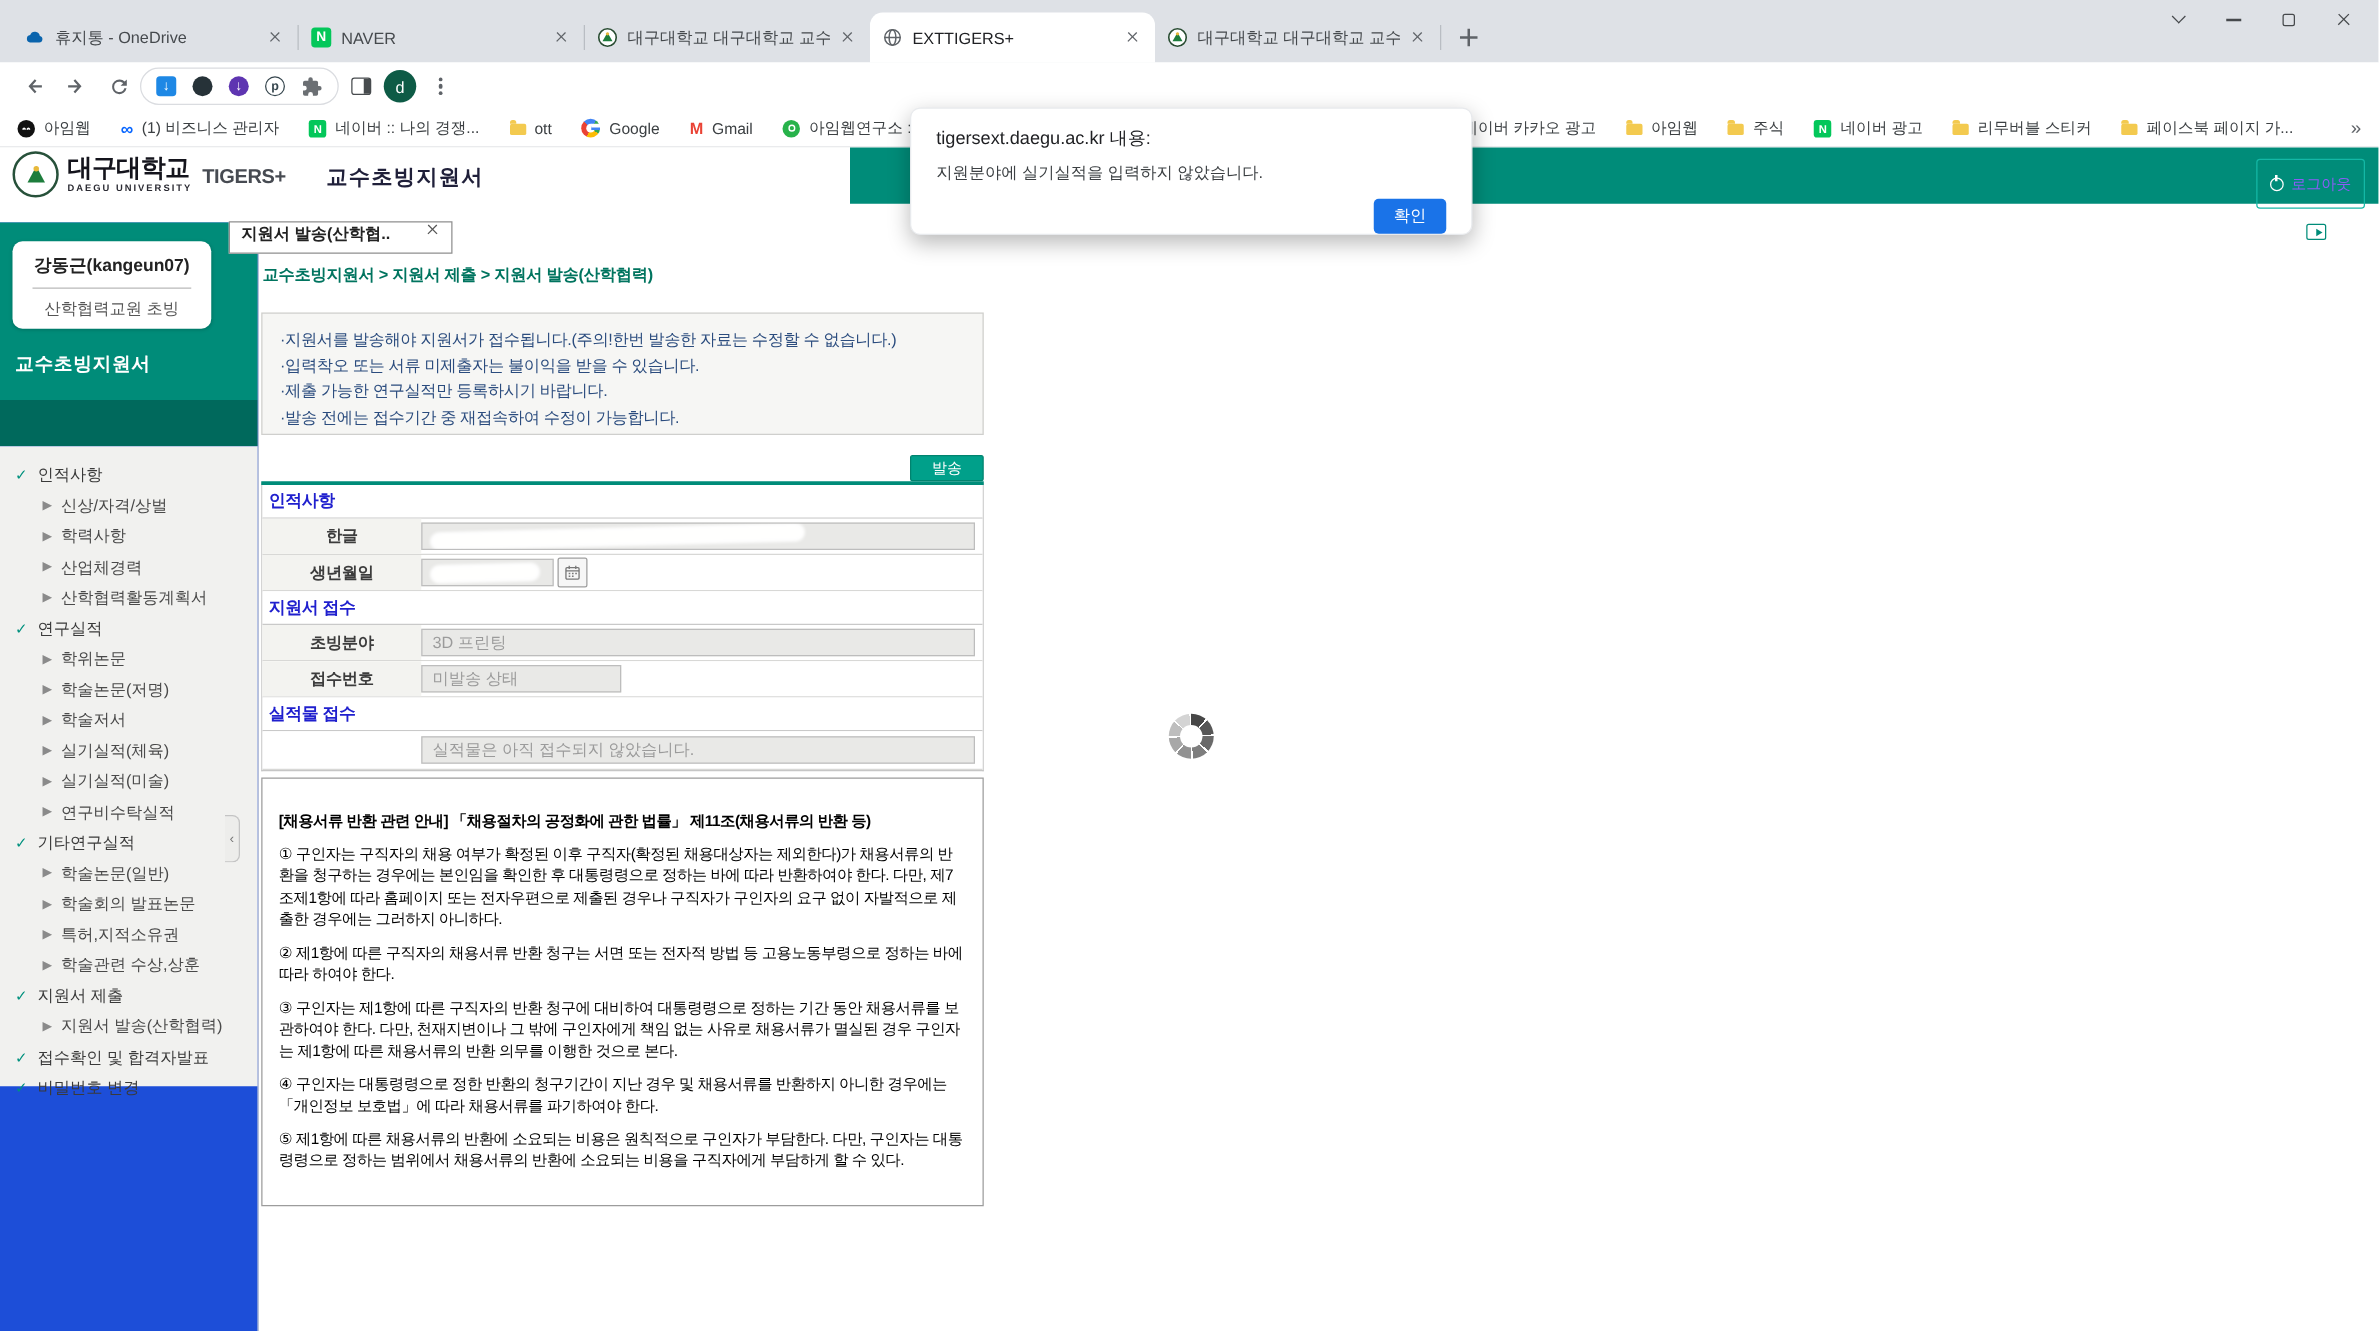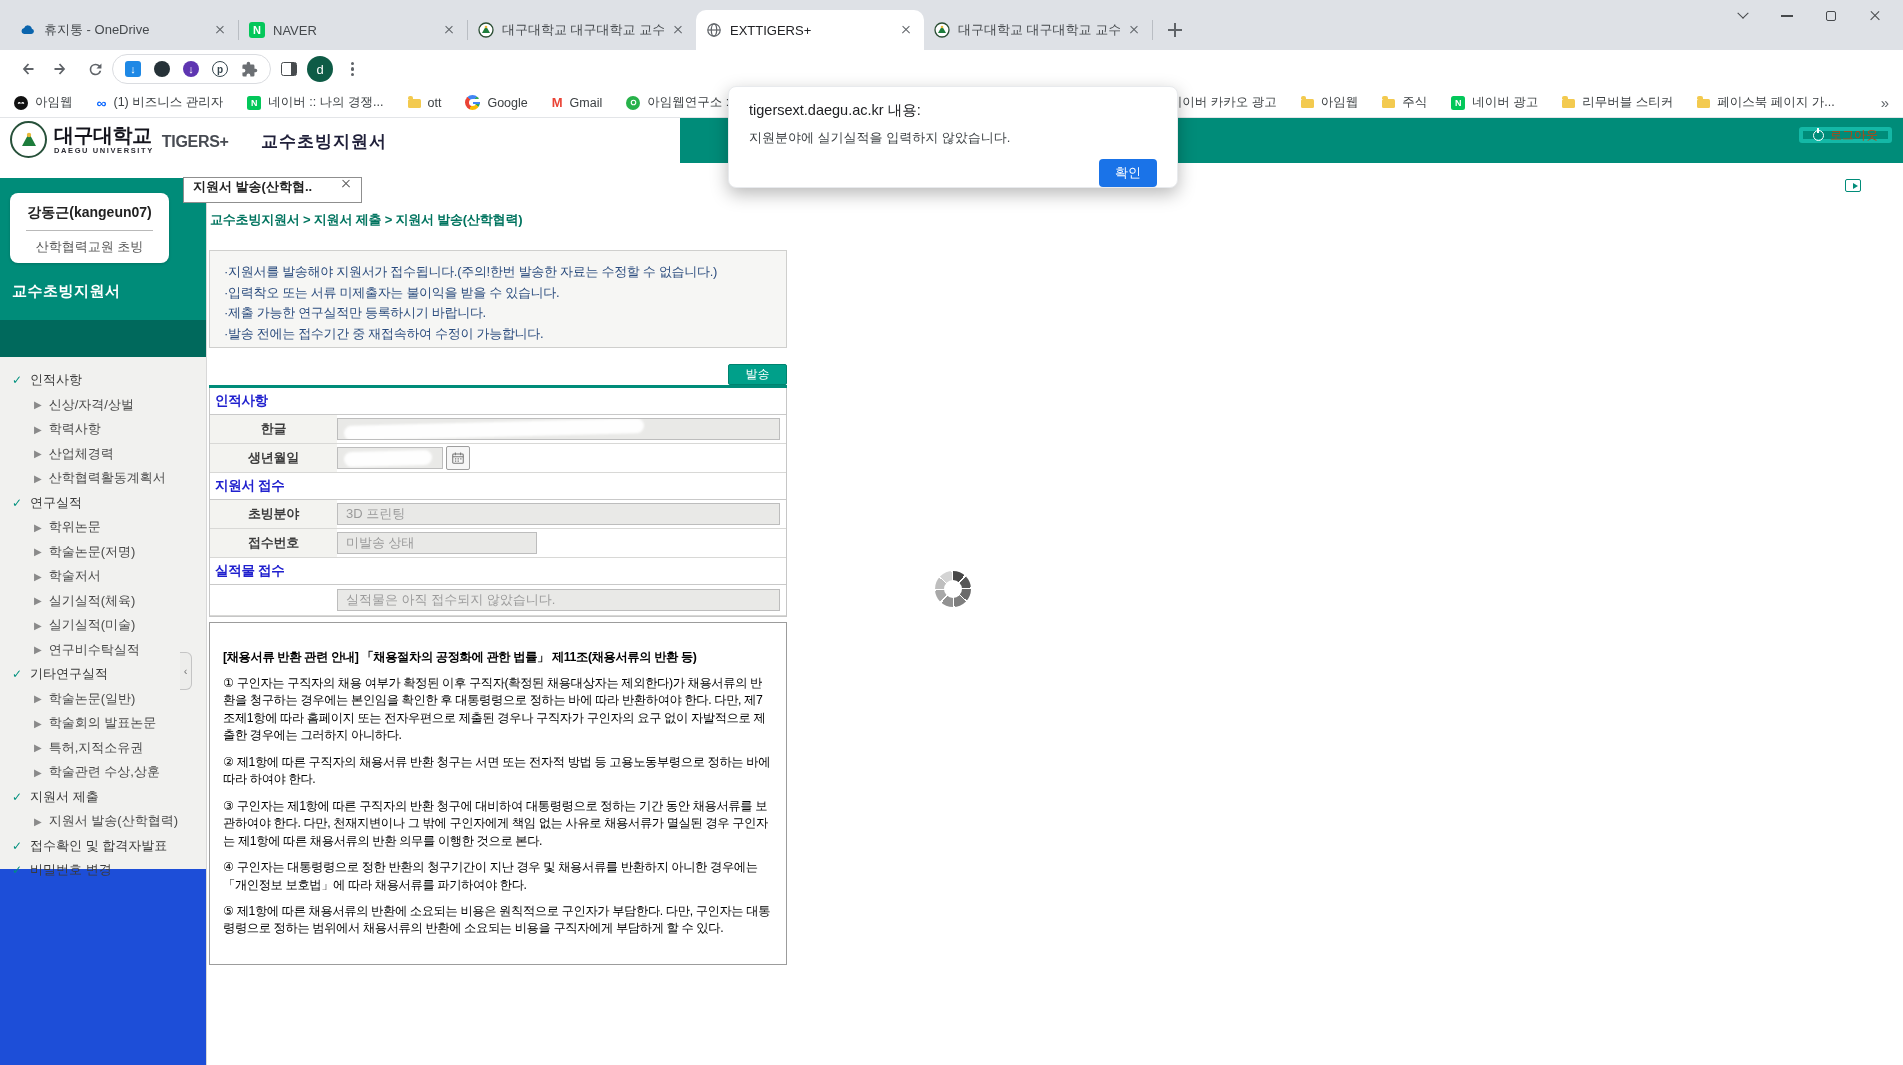--- a/index.html
+++ b/index.html
@@ -71,21 +71,21 @@
   
   .site-header { position:absolute; left:0; top:118px; width:1903px; height:45px; background:#fff; }
   .site-header .teal-band { position:absolute; left:680px; top:0; right:0; height:45px; background:#008C79; }
   .logo-wrap { position:absolute; left:10px; top:3px; display:flex; align-items:center; }
   .emblem { width:37px; height:37px; border-radius:50%; background:#fff; border:2px solid #27513a; display:flex; align-items:center; justify-content:center; flex:none; }
   .logo-col { margin-left:7px; }
   .logo-kr { font-size:20px; font-weight:800; color:#14141c; letter-spacing:-.5px; line-height:1.05; }
   .logo-en { font-size:7.5px; color:#2b2b33; letter-spacing:1.6px; font-weight:bold; }
   .logo-brand { font-size:16px; font-weight:800; color:#474b52; margin-left:8px; margin-top:4px; letter-spacing:-.3px; }
   .page-title { position:absolute; left:261px; top:12px; font-size:17px; font-weight:bold; color:#20203a; letter-spacing:1px; }
-  .logout-btn { position:absolute; right:11px; top:9px; height:16px; border:4px solid #14b8a6; border-radius:3px; color:#c2410c; font-size:12px; display:flex; align-items:center; gap:6px; padding:0 10px; background:transparent; }
+  .logout-btn { position:absolute; right:11px; top:9px; height:40px; border:1px solid #14b8a6; border-radius:3px; color:#8b5cf6; font-size:12px; display:flex; align-items:center; gap:6px; padding:0 10px; background:transparent; }
   .pwr { position:relative; width:11px; height:11px; border:1.5px solid #fff; border-radius:50%; }
   .pwr::after { content:""; position:absolute; left:3.2px; top:-3px; width:1.6px; height:5px; background:#fff; }
 
   
   .sidebar { position:absolute; left:0; top:178px; width:207px; height:902px; background:#1d4ed8; border-right:1px solid #d8d8d8; }
   .sb-teal { position:absolute; left:0; top:0; width:100%; height:142px; background:#008C79; }
   .sb-card { position:absolute; left:10px; top:15px; width:159px; height:70px; background:#fff; border-radius:8px; box-shadow:0 1px 3px rgba(0,0,0,.18); text-align:center; padding-top:11px; }
   .sb-card .uname { font-size:14px; font-weight:bold; color:#222; }
   .sb-card hr { border:none; border-top:1px solid #b9b9b9; margin:8px 16px 7px; }
   .sb-card .urole { font-size:13px; color:#555; }
@@ -113,21 +113,21 @@
   .form { position:absolute; left:209px; top:386px; width:578px; border:1px solid #c6c6c6; border-top:none; }
   .tealbar { height:3px; background:#008C79; margin:-1px -1px 0; }
   .fsec { height:27px; display:flex; align-items:center; padding-left:5px; font-size:13.5px; font-weight:bold; color:#2020CE; background:#fff; border-bottom:1px solid #c9c9c9; letter-spacing:-.3px; }
   .frow { display:flex; align-items:stretch; border-bottom:1px solid #d8d8d6; background:#fff; height:29px;justify-content:flex-end; }
   .frow .lbl { width:127px; background:#f3f3f0; display:flex; align-items:center; justify-content:center; font-size:13px; font-weight:bold; color:#3c3c3c; flex:none; letter-spacing:-.3px;}
   .frow.nolabel .lbl { background:transparent; }
   .frow .fld { flex:1; display:flex; align-items:center; padding:0 6px 0 0; }
   .inp { height:22px; background:#e9e9e7; border:1px solid #bdbdbd; color:#9b9b9b; font-size:13px; line-height:20px; padding:0 8px; position:relative; overflow:hidden; }
   .inp.full { flex:1; }
   .inp.w-birth { width:106px; }
-  .inp.w-receipt { width:200px; }
+  .inp.w-receipt { width:160px; }
   .smear { position:absolute; left:6px; top:3px; width:68%; height:15px; background:#fff; border-radius:8px; transform:rotate(-1.5deg); filter:blur(1.2px); opacity:.96; }
   .cal-btn { width:24px; height:24px; border:1px solid #9e9e9e; background:#f6f6f6; margin-left:3px; display:flex; align-items:center; justify-content:center; border-radius:2px; }
 
   .legal { position:absolute; left:209px; top:622px; width:578px; min-height:284px; border:1px solid #9c9c9c; background:#fff; padding:26px 13px; color:#000000; }
   .legal .lg-title { font-size:12.3px; font-weight:bold; margin-bottom:4px; letter-spacing:-.4px; }
   .legal p { font-size:12.3px; line-height:1.42; margin-top:9px; letter-spacing:-.4px; }
 
   .spinner { position:absolute; left:935px; top:571px; width:36px; height:36px; border-radius:50%;
     background:conic-gradient(#474747 0 40deg,#fff 40deg 45deg,#575757 45deg 85deg,#fff 85deg 90deg,#6a6a6a 90deg 130deg,#fff 130deg 135deg,#7e7e7e 135deg 175deg,#fff 175deg 180deg,#929292 180deg 220deg,#fff 220deg 225deg,#a8a8a8 225deg 265deg,#fff 265deg 270deg,#bebebe 270deg 310deg,#fff 310deg 315deg,#d4d4d4 315deg 355deg,#fff 355deg 360deg); }
   .spinner::before { content:""; position:absolute; inset:9px; background:#fff; border-radius:50%; }

